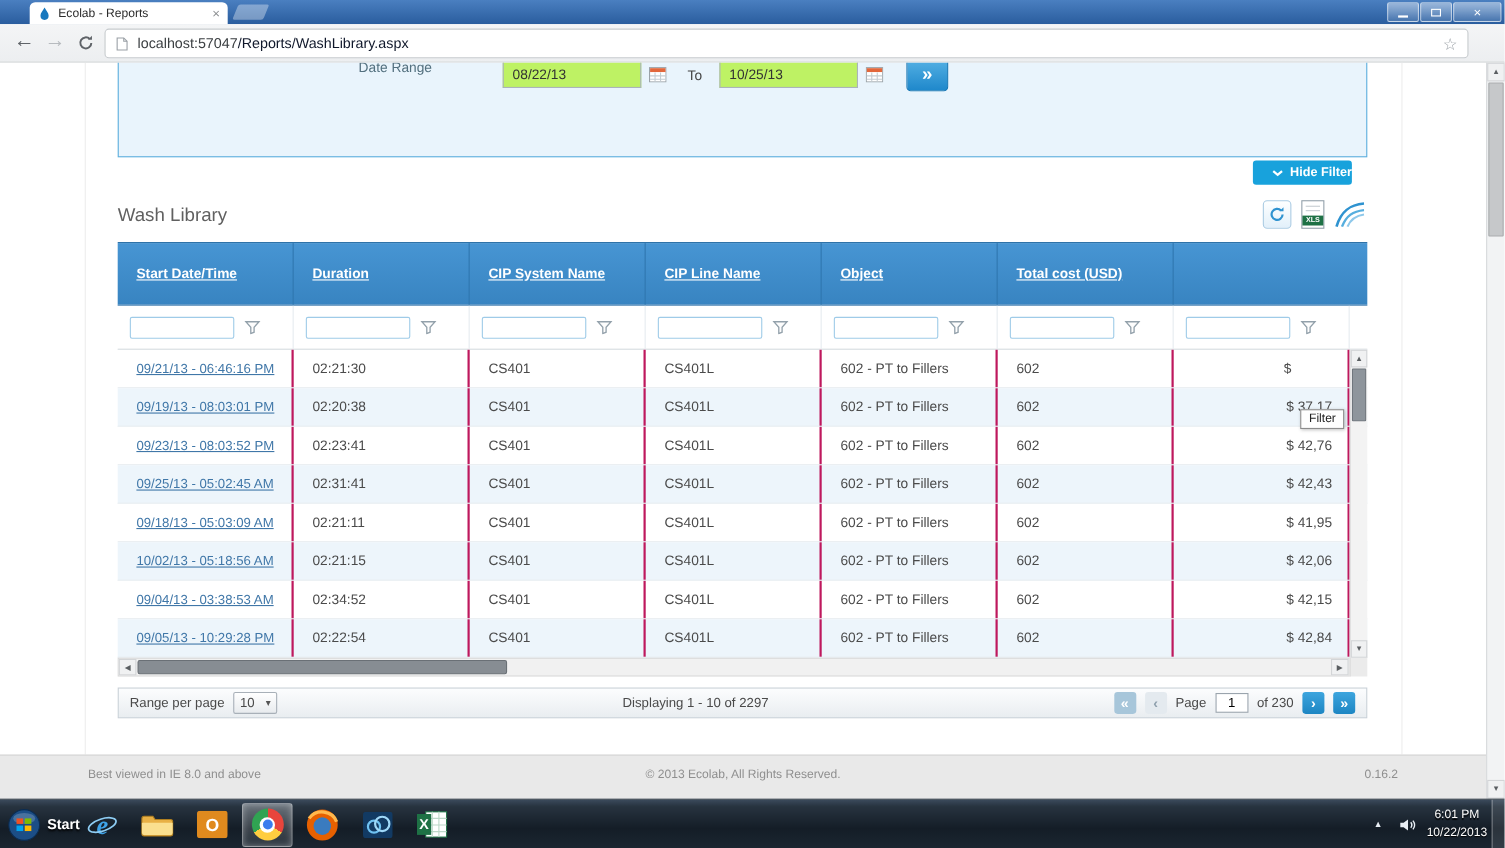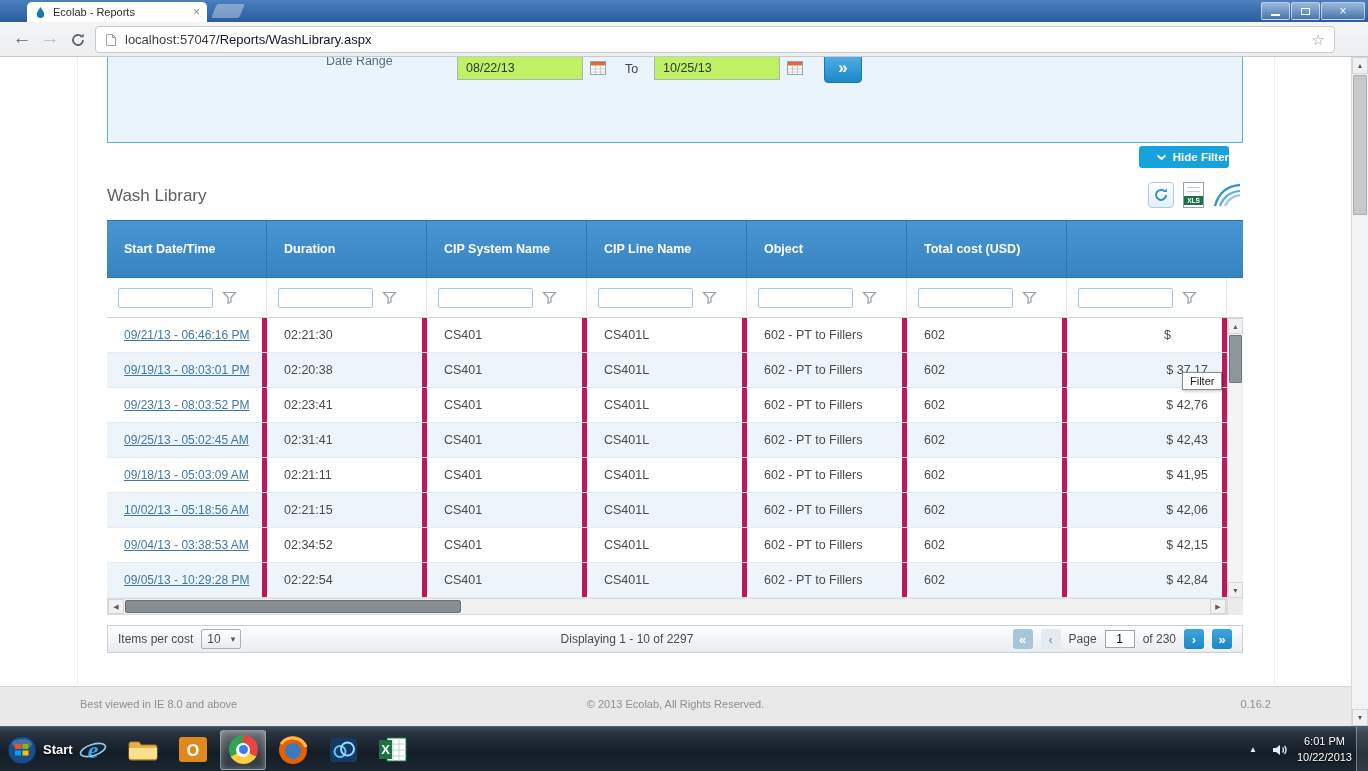--- a/index.html
+++ b/index.html
@@ -74,32 +74,32 @@
   .xls-doc { width:21px; height:26px; background:#fff; border:1px solid #93a1ab; position:relative; }
   .xls-band { position:absolute; left:0; bottom:2px; width:100%; height:9px; background:#1e7145;
     color:#fff; font-size:6.5px; font-weight:bold; text-align:center; line-height:9px; }
   .xls-line { position:absolute; left:3px; width:13px; height:1px; background:#c6cdd2; }
 
   
   .table { position:absolute; left:107px; top:163px; width:1136px; height:395px; }
   .thead { display:grid; grid-template-columns:repeat(7,160px) 16px; height:58px;
     background:linear-gradient(#4795d3,#3884c1); border-top:1px solid #2e72a8; border-bottom:1px solid #2e72a8; }
   .th { display:flex; align-items:center; padding-left:17px; color:#fff; font-size:12.5px;
-    font-weight:bold; border-right:1px solid #2f77b0; cursor:pointer; }
+    font-weight:bold; border-right:1px solid #2f77b0; cursor:pointer;text-decoration:underline; }
   .frow { display:grid; grid-template-columns:repeat(7,160px) 16px; height:40px; background:#fff;
     border-bottom:1px solid #cfd6db; }
   .fcell { display:flex; align-items:center; padding-left:11px; gap:9px; border-right:1px solid #e6ebef; }
   .finput { width:95px; height:20px; border:1px solid #9fcbe8; border-radius:2px; background:#fff;
     font-size:11px; padding:0 5px; font-family:"Liberation Sans",sans-serif; }
   .tbody { }
   .tr { display:grid; grid-template-columns:repeat(7,160px) 16px; height:35px; background:#fff;
     border-bottom:1px solid #e6ebef; }
   .tr.alt { background:#edf5fb; }
   .td { display:flex; align-items:center; padding-left:17px; font-size:12.5px; color:#4a4a4a;
-    border-right:5px solid #be185d; white-space:nowrap; overflow:hidden; }
+    border-right:2px solid #be185d; white-space:nowrap; overflow:hidden; }
   .td.linkcell { color:#4077a8; text-decoration:underline; font-size:12px; cursor:pointer; }
   .td.costcell { justify-content:flex-end; padding-left:0; padding-right:14px; }
   .td.costcell.obscured { padding-right:51px; }
 
   .vscroll { position:absolute; left:1120px; top:98px; width:16px; height:280px; background:#f3f3f3;
     border-left:1px solid #dcdcdc; }
   .vscroll .sbtn { position:absolute; left:0; width:15px; height:16px; }
   .vs-up { top:0; } .vs-down { bottom:0; }
   .vs-thumb { position:absolute; left:1px; top:17px; width:13px; height:48px; background:#8e959c;
     border:1px solid #6f767d; border-radius:1px; }
@@ -405,21 +405,21 @@
         <div class="sbtn hs-left">◀</div>
         <div class="hs-thumb"></div>
         <div class="sbtn hs-right">▶</div>
       </div>
       <div class="scroll-corner"></div>
     </div>
 
     <div class="tooltip">Filter</div>
 
     <div class="pagination">
-      <span>Items per cost</span>
+      <span>Range per page</span>
       <div class="ipp-select">
         <span>10</span>
         <span class="ipp-caret">▾</span>
       </div>
       <span class="pg-center">Displaying 1 - 10 of 2297</span>
       <div class="pg-btn pg-first">«</div>
       <div class="pg-btn pg-prev">‹</div>
       <span>Page</span>
       <input class="pg-input" value="1" style="">
       <span>of 230</span>

